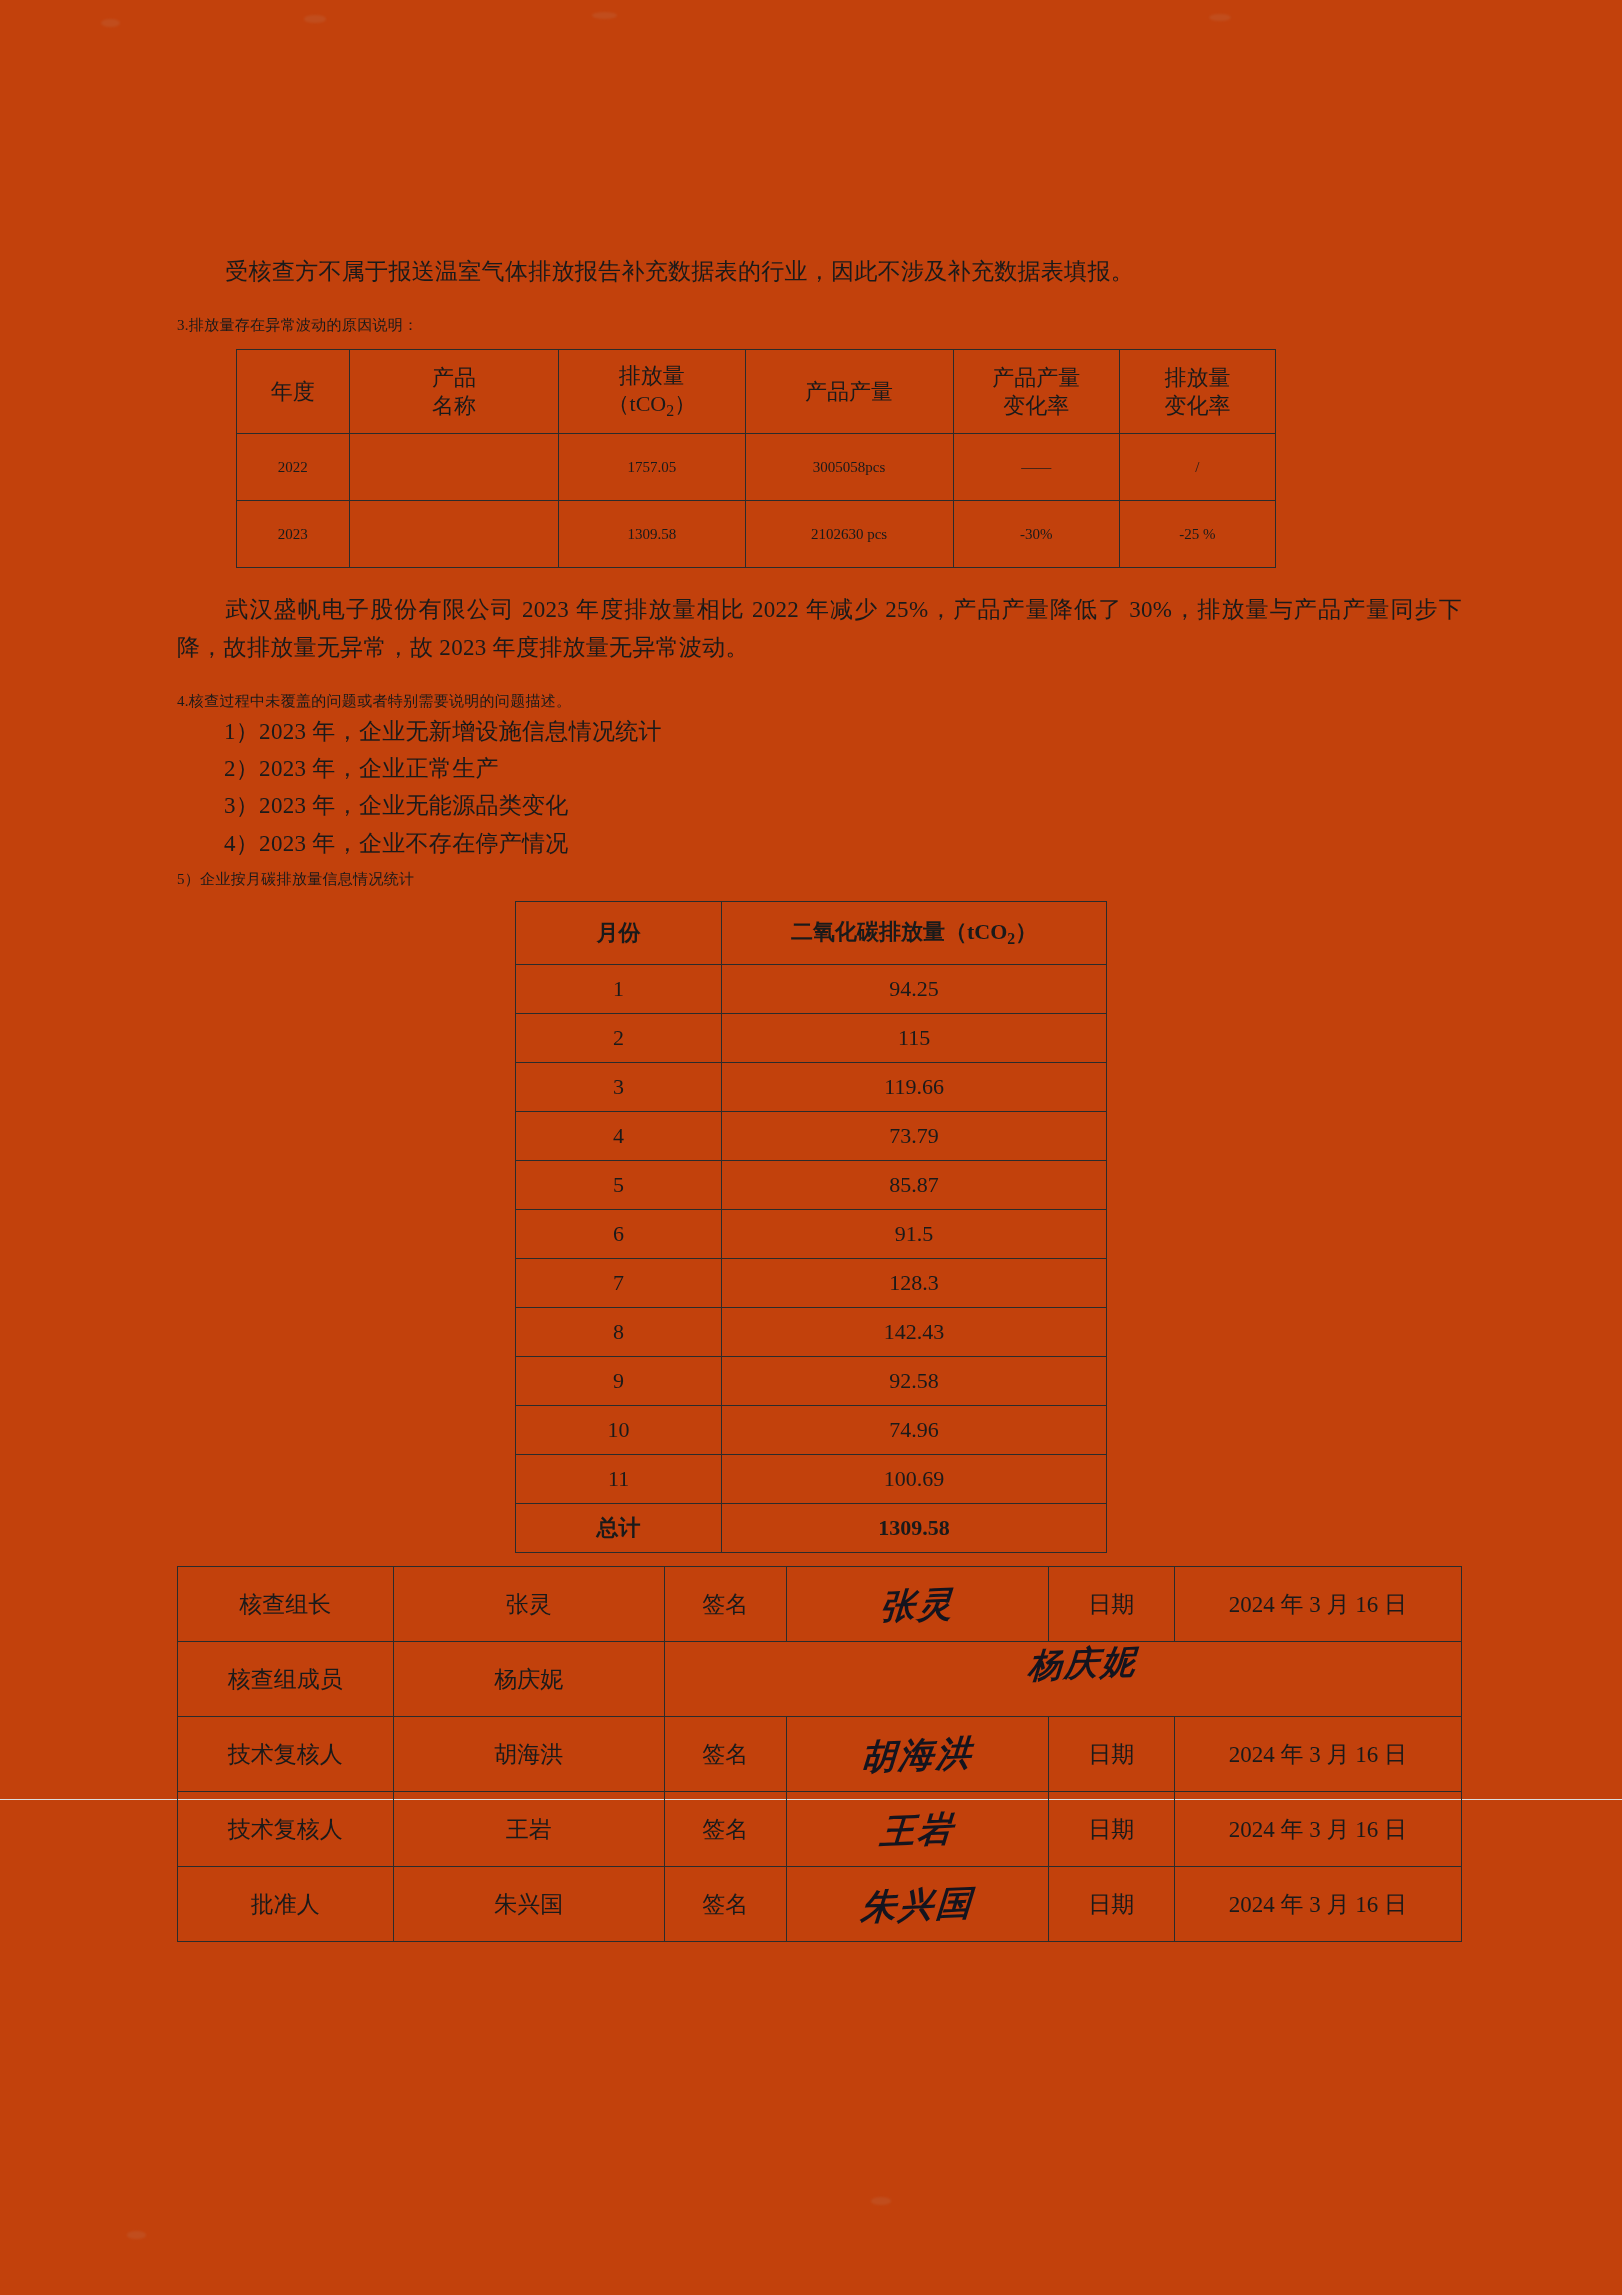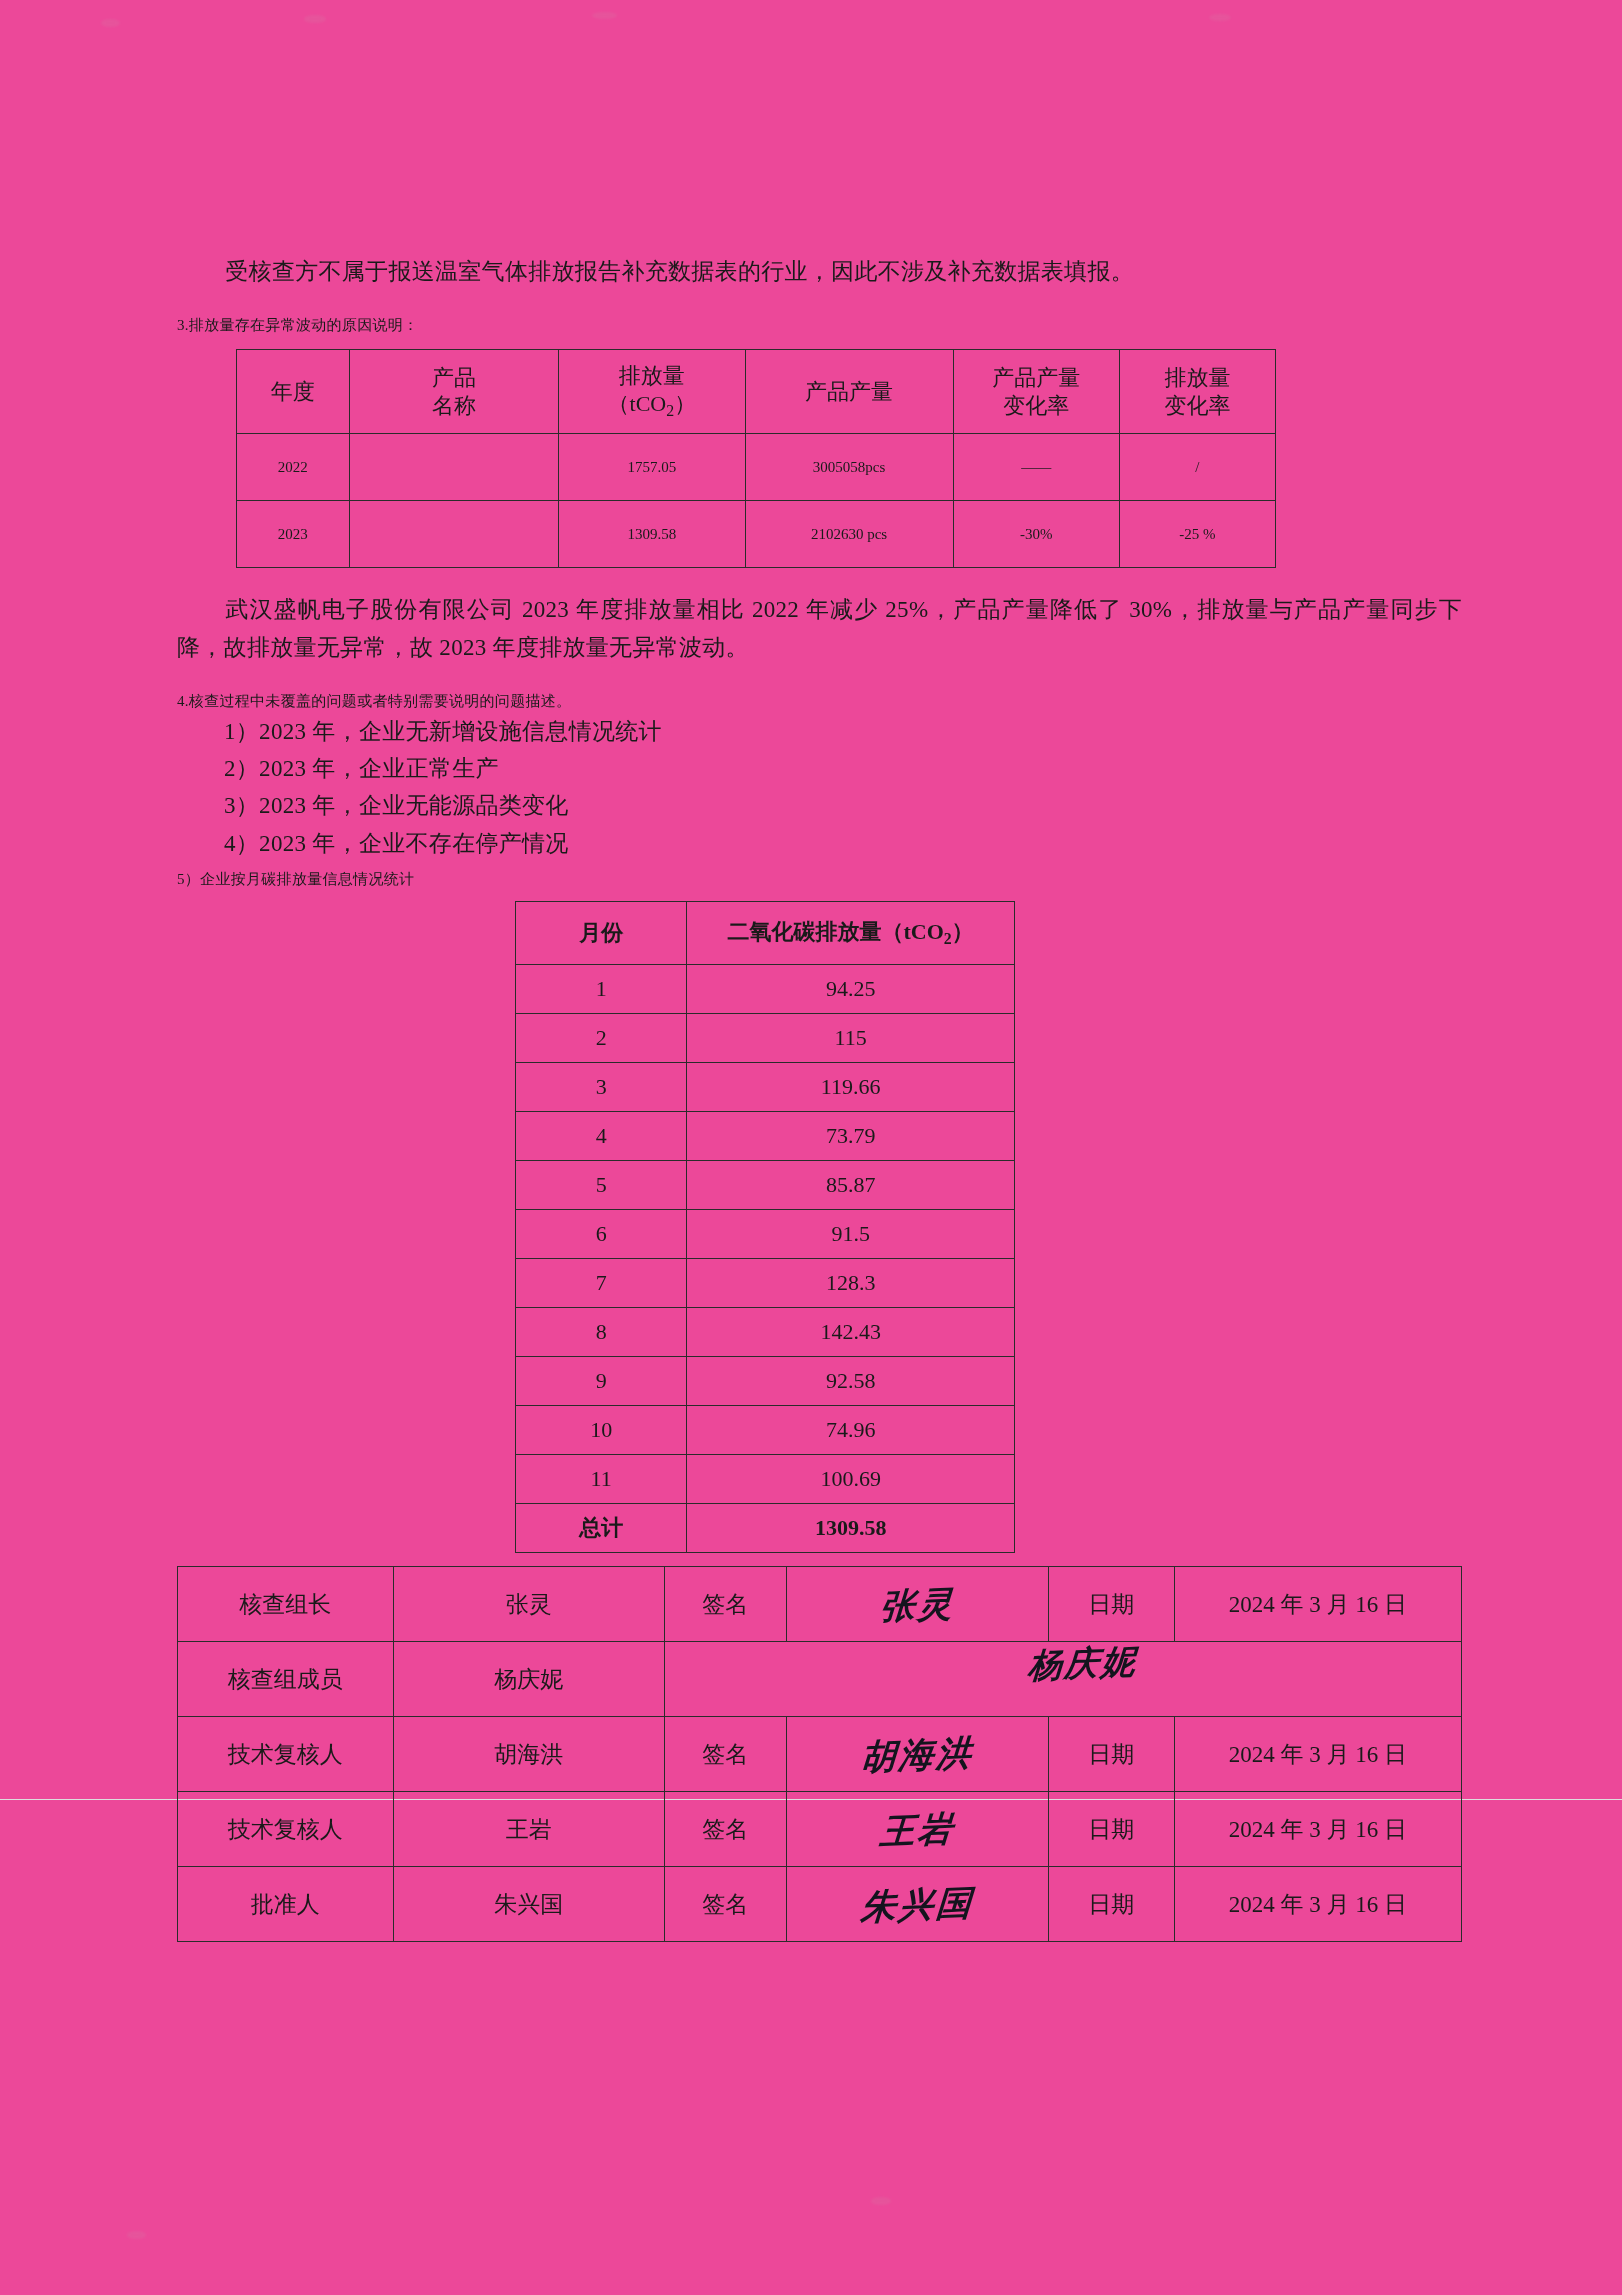--- a/index.html
+++ b/index.html
@@ -13,21 +13,21 @@
     position: relative;
     font-family: "Liberation Serif", serif;
     color: #1a1a1a;
     overflow: hidden;
   }
   .page {
     position: absolute;
     left: 0; top: 0;
     width: 1623px;
     height: 2295px;
-    background: #ec4899;
+    background: #c2410c;
   }
   
   .scan-noise {
     position: absolute;
     opacity: 0.10;
     background: #b9b9b4;
     border-radius: 50%;
     filter: blur(0.8px);
   }
   .fold-line {
@@ -92,21 +92,21 @@
   .col-year { width: 108px; }
   .col-prod-name { width: 220px; }
   .col-emis { width: 184px; }
   .col-output { width: 211px; }
   .col-rate1 { width: 169px; }
   .col-rate2 { width: 159px; }
 
   
   .tbl-monthly {
     margin: 10px 0 0 338px;
-    width: 500px;
+    width: 592px;
   }
   .tbl-monthly th {
     height: 52px;
     font-weight: bold;
     font-size: 22px;
   }
   .tbl-monthly td {
     height: 38px;
     font-size: 22px;
   }

